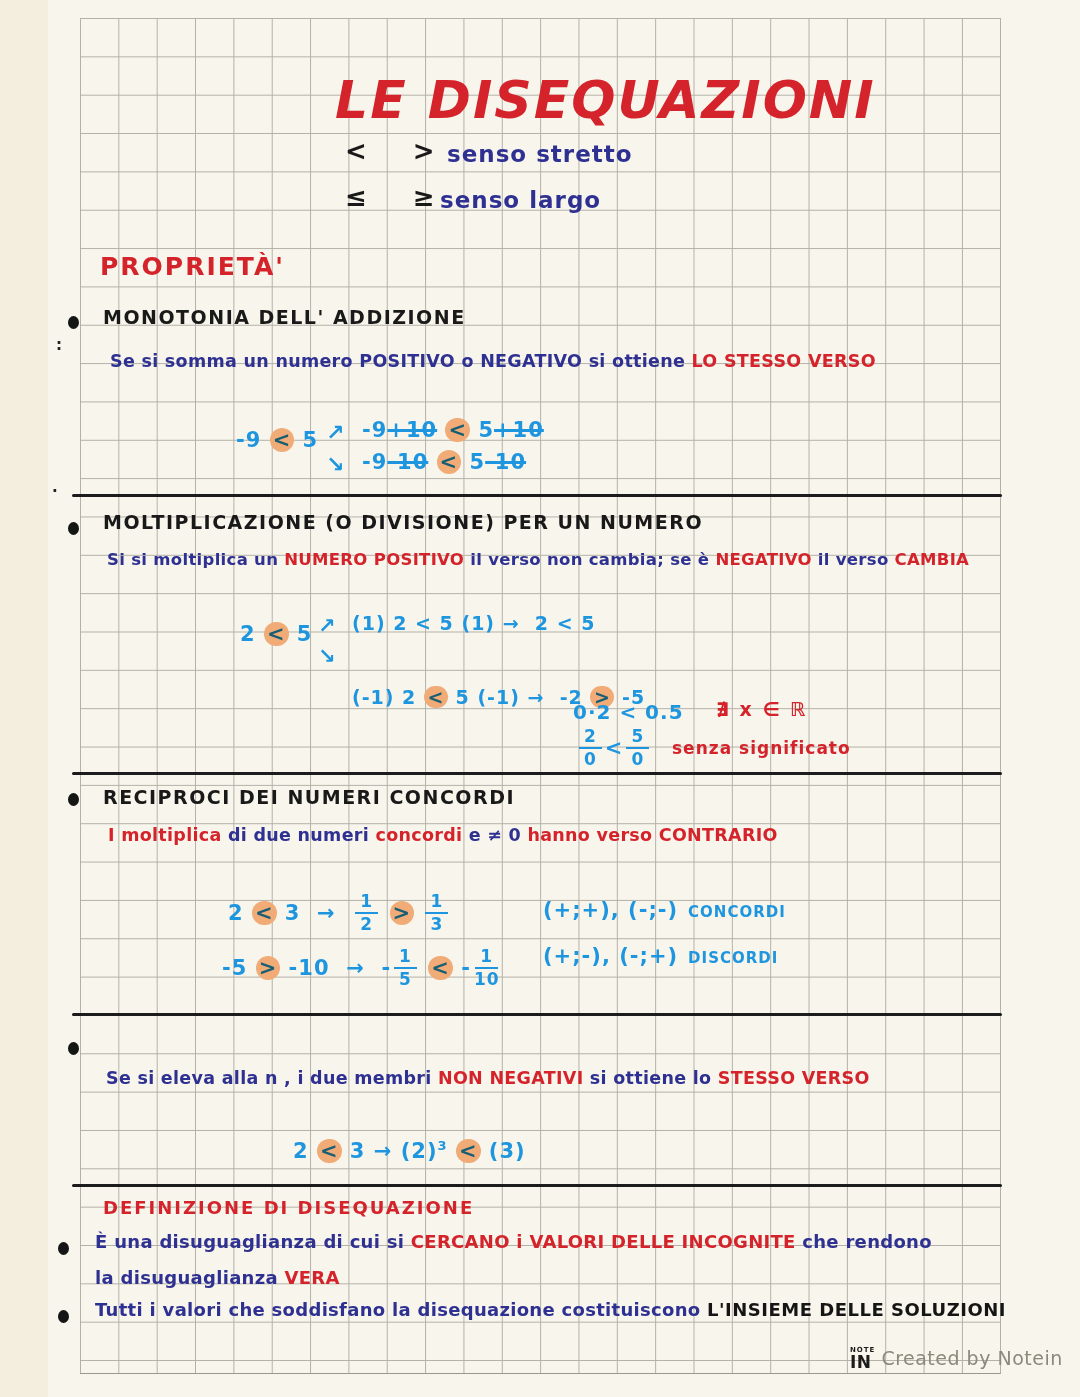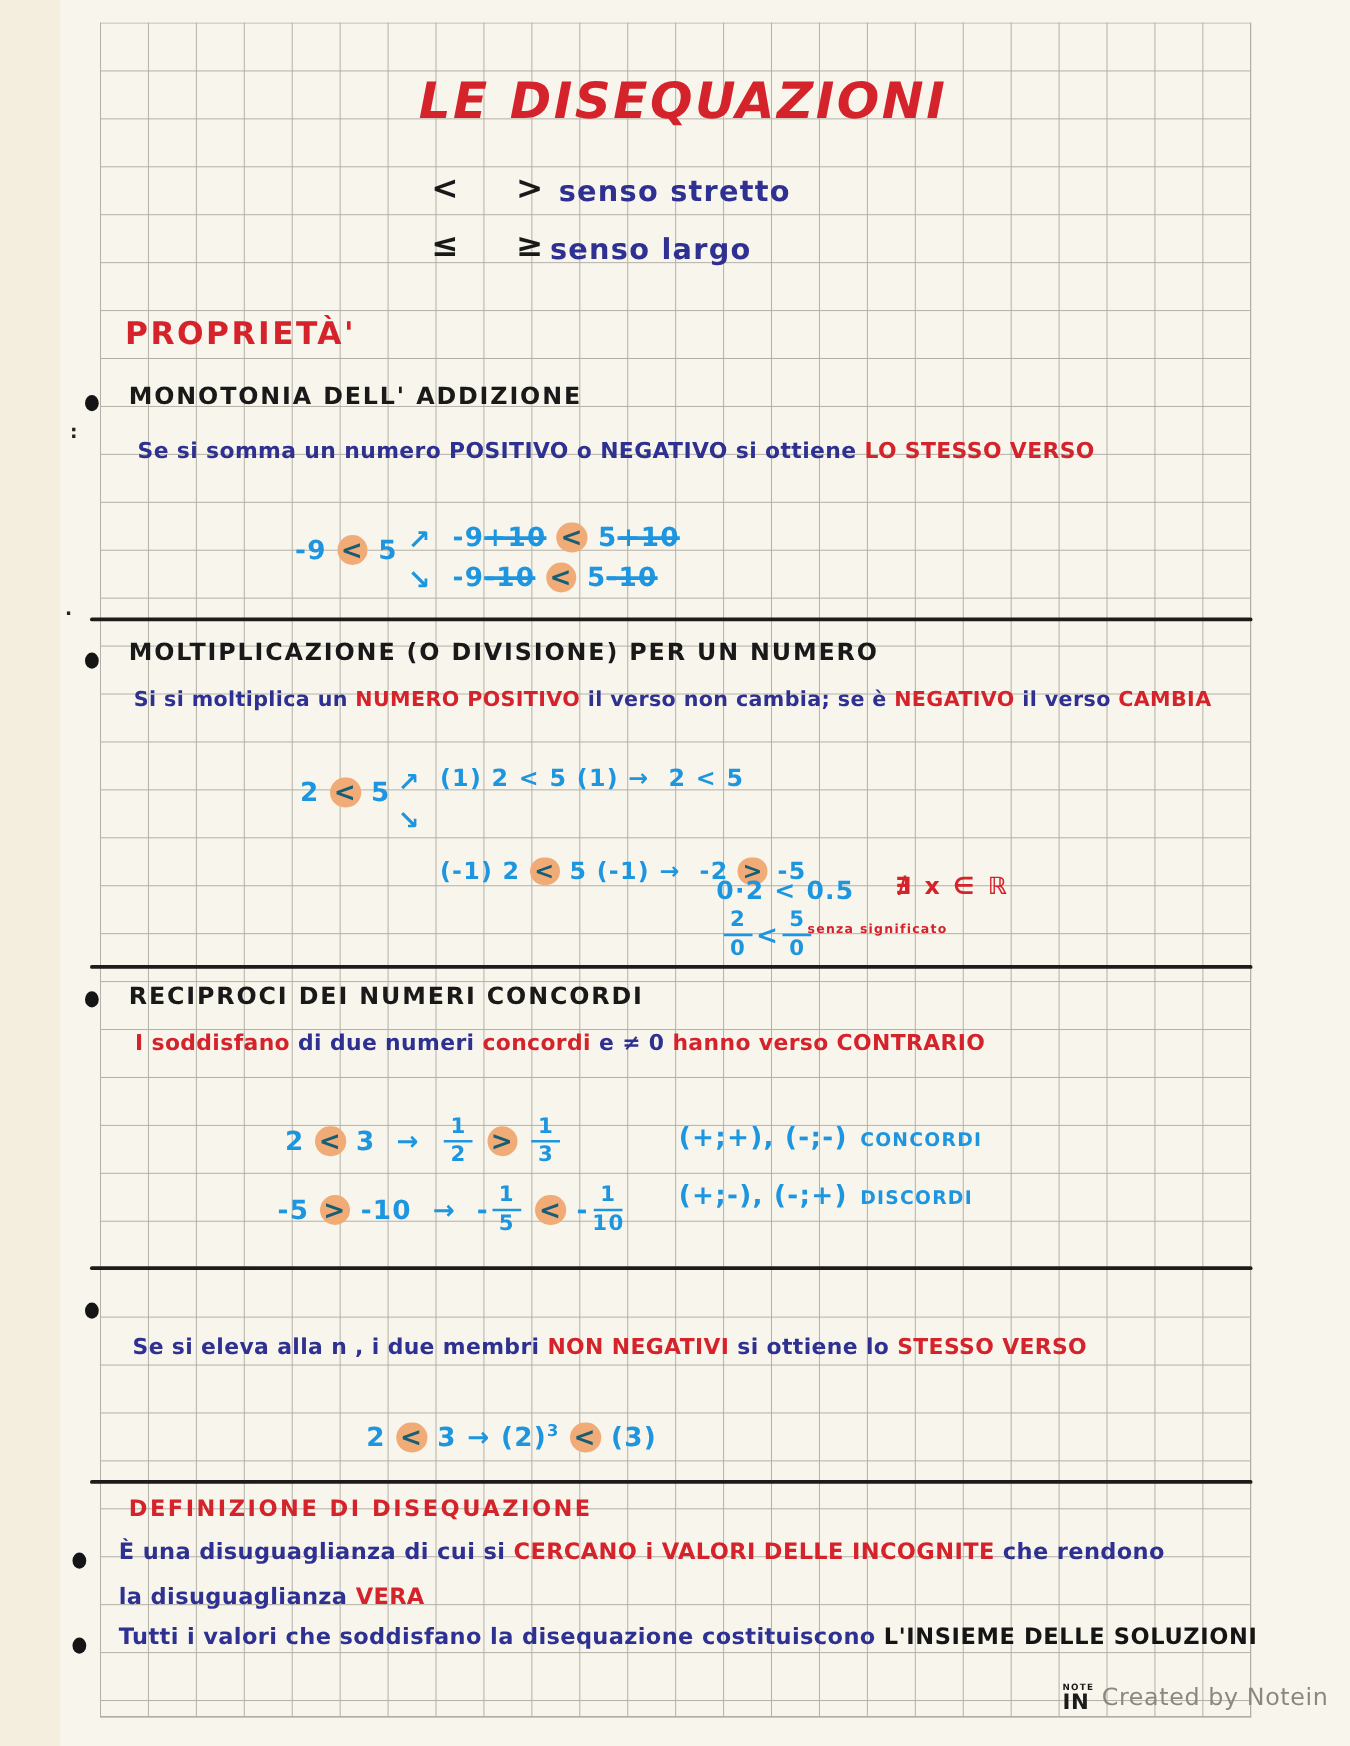--- a/index.html
+++ b/index.html
@@ -14,21 +14,21 @@
     background-image:
       linear-gradient(to right, #b3b0a7 1px, transparent 1px),
       linear-gradient(to bottom, #b3b0a7 1px, transparent 1px);
     background-size:38.35px 38.35px;
     border-right:1px solid #b3b0a7; border-bottom:1px solid #9b978d;
   }
   .abs { position:absolute; white-space:nowrap; }
   .red { color:#d5232b; }
   .navy { color:#2e3191;text-align:center; }
   .cyan { color:#1e96df; }
-  .title { font-size:40px; font-weight:800; font-style:italic; letter-spacing:2px; color:#d5232b; }
+  .title { font-size:52px; font-weight:800; font-style:italic; letter-spacing:2px; color:#d5232b;margin-top:12px; }
   .sym { font-size:26px; font-weight:800; color:#191919; letter-spacing:4px; }
   .sym .sp { display:inline-block; width:42px; }
   .legend-label { font-size:23px; font-weight:600; color:#2e3191; letter-spacing:1px; }
   .props { font-size:25px; font-weight:800; letter-spacing:2px; color:#d5232b; }
   .heading { font-size:19px; font-weight:800; letter-spacing:1.5px; color:#191919; }
   .bullet { position:absolute; width:11px; height:13px; background:#151515; border-radius:50%; }
   .line { font-size:17.5px; font-weight:600; letter-spacing:0.3px; }
   .line .red { font-weight:700; }
   .math { font-size:21px; font-weight:700; color:#1e96df; letter-spacing:1px; }
   .hl { display:inline-block; min-width:24px; text-align:center; background:#f0ab77; border-radius:13px; color:#175d74; padding:0 3px; }
@@ -97,27 +97,27 @@
       <span class="frac">
         <span class="n">2</span>
         <span class="d">0</span>
       </span> 
       <span>&lt;</span> 
       <span class="frac">
         <span class="n">5</span>
         <span class="d">0</span>
       </span>
     </div>
-  <div class="abs red" style="left:646px; top:738px; font-size:10px; font-weight:800; letter-spacing:1px;">senza significato</div>
+  <div class="abs red" style="left:672px; top:738px; font-size:17px; font-weight:800; letter-spacing:1px;">senza significato</div>
 
   <div class="sep" style="top:772px;"></div>
 
   <div class="bullet" style="left:68px; top:793px;"></div>
   <div class="abs heading" style="left:103px; top:786px;">RECIPROCI DEI NUMERI CONCORDI</div>
-  <div class="abs line" style="left:108px; top:825px;"><span class="red">I soddisfano </span><span class="navy">di due numeri </span><span class="red">concordi </span><span class="navy">e ≠ 0 </span><span class="red">hanno verso CONTRARIO</span></div>
+  <div class="abs line" style="left:108px; top:825px;"><span class="red">I moltiplica </span><span class="navy">di due numeri </span><span class="red">concordi </span><span class="navy">e ≠ 0 </span><span class="red">hanno verso CONTRARIO</span></div>
 
   <div class="abs math mrow" style="left:228px; top:893px;"><span>2</span>&nbsp;<span class="hl">&lt;</span>&nbsp;<span>3</span>&nbsp;&nbsp;<span>→</span>&nbsp;&nbsp;<span class="frac">
         <span class="n">1</span>
         <span class="d">2</span>
       </span>&nbsp;<span class="hl">&gt;</span>&nbsp;<span class="frac">
         <span class="n">1</span>
         <span class="d">3</span>
       </span></div>
   <div class="abs cyan pairs" style="left:543px; top:898px;"><span>(+;+), (-;-)</span><span class="lbl">CONCORDI</span></div>
 

